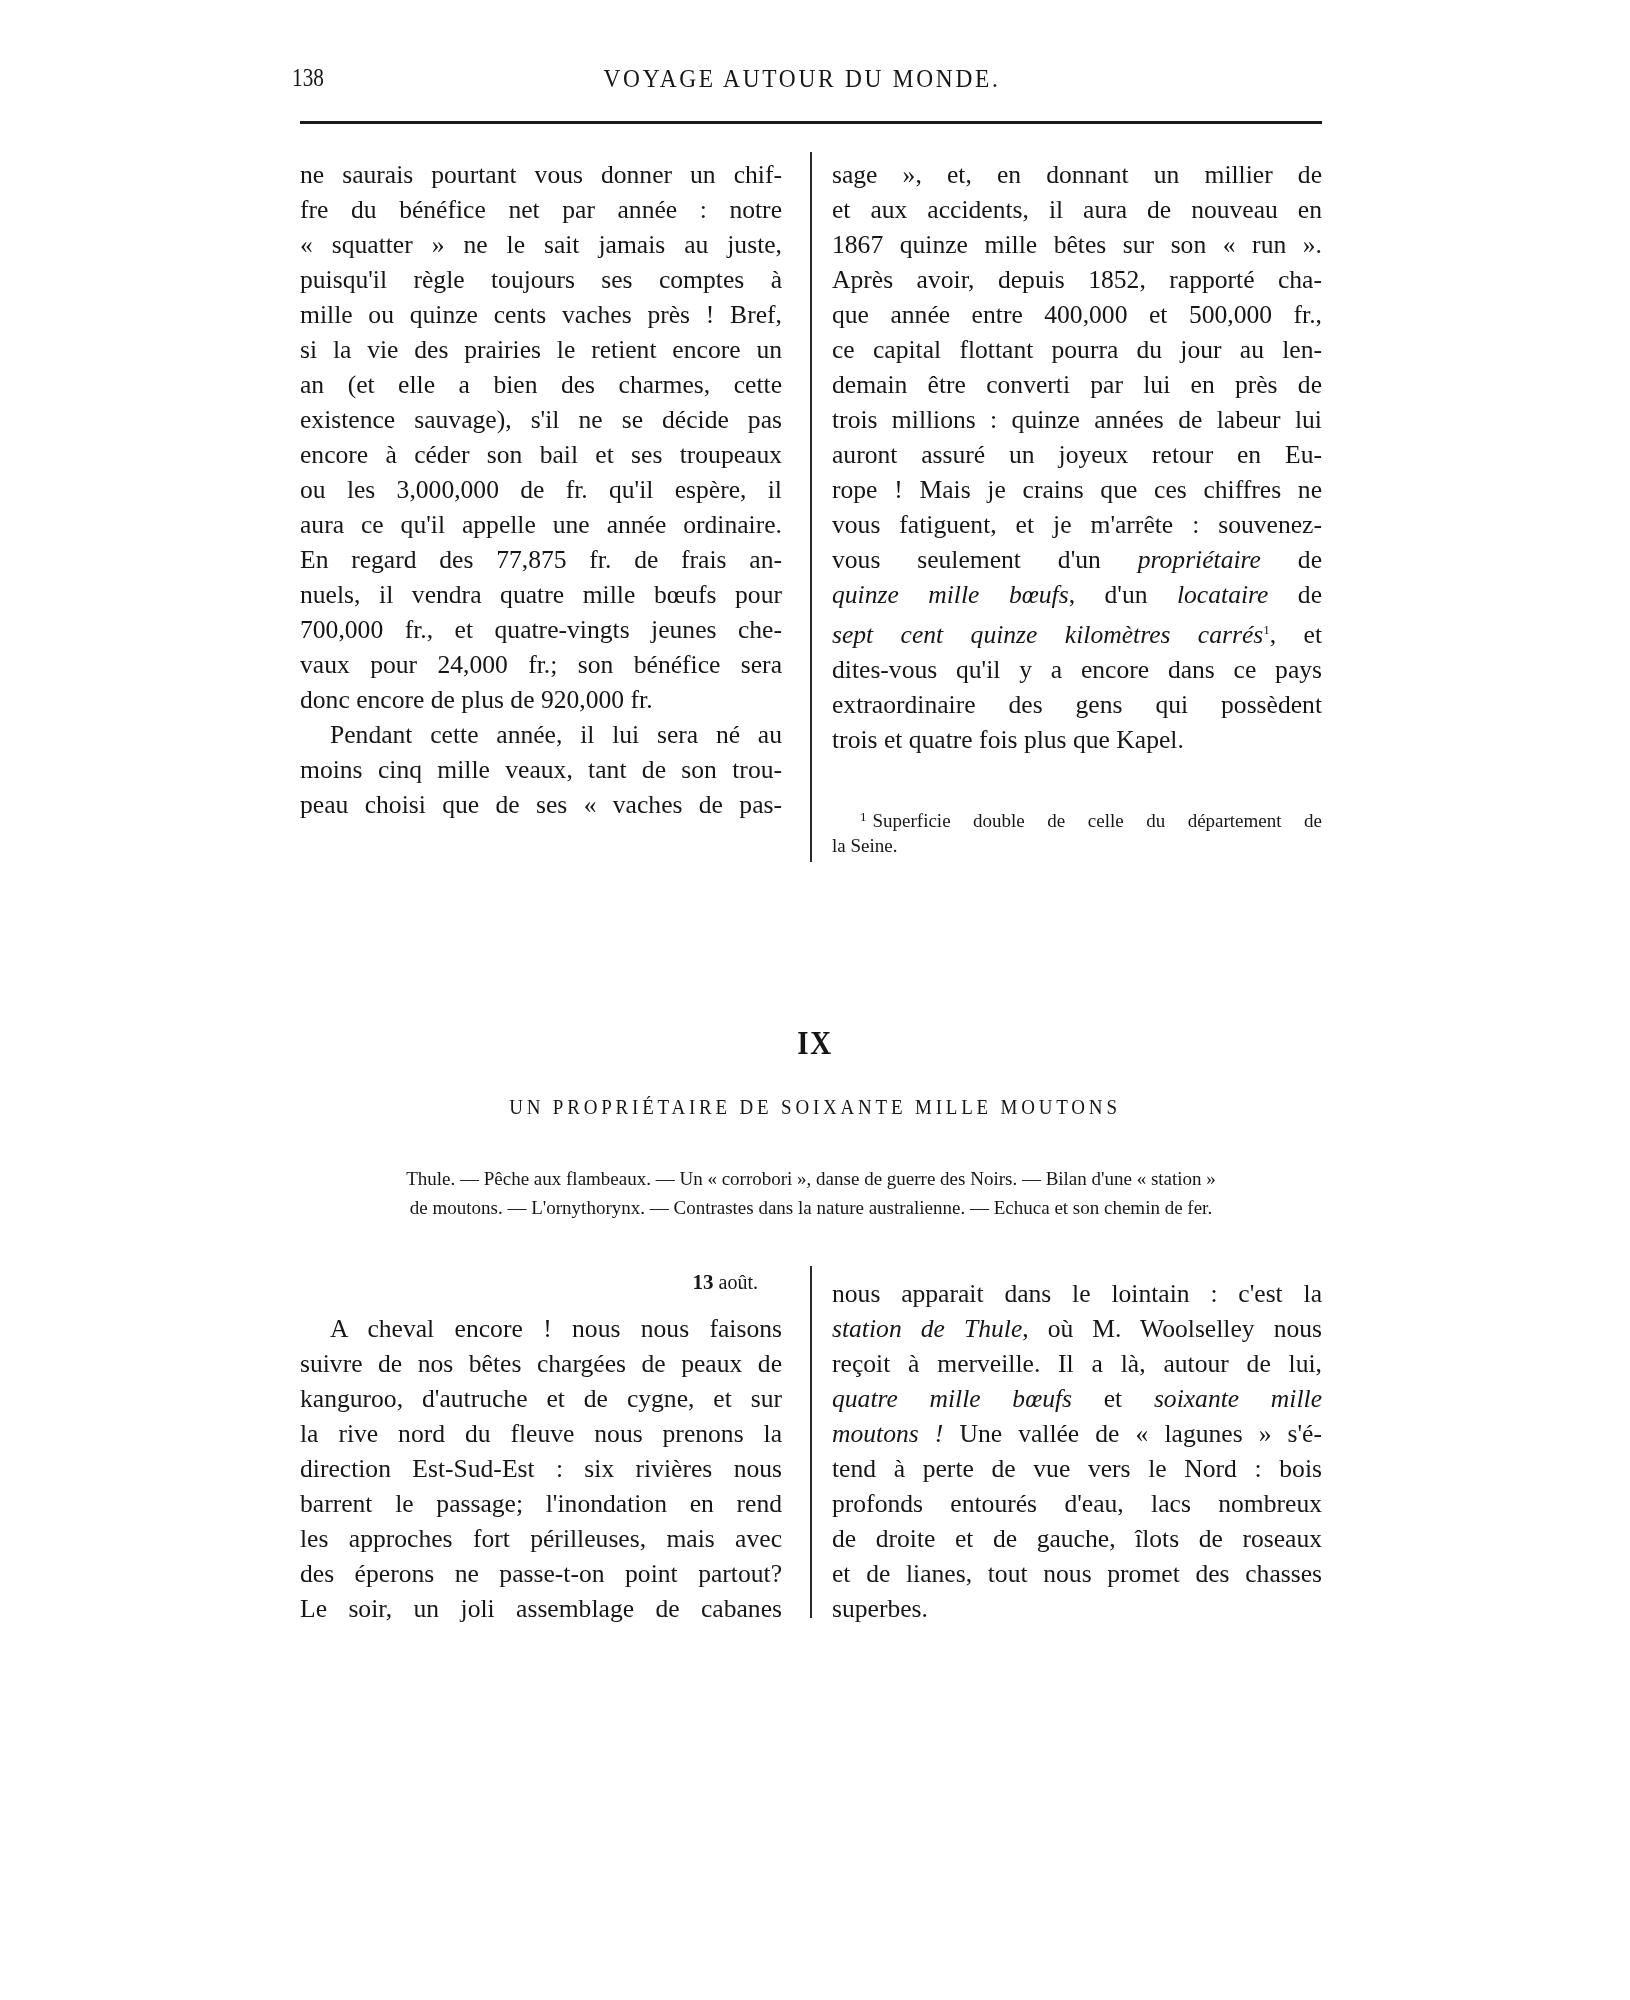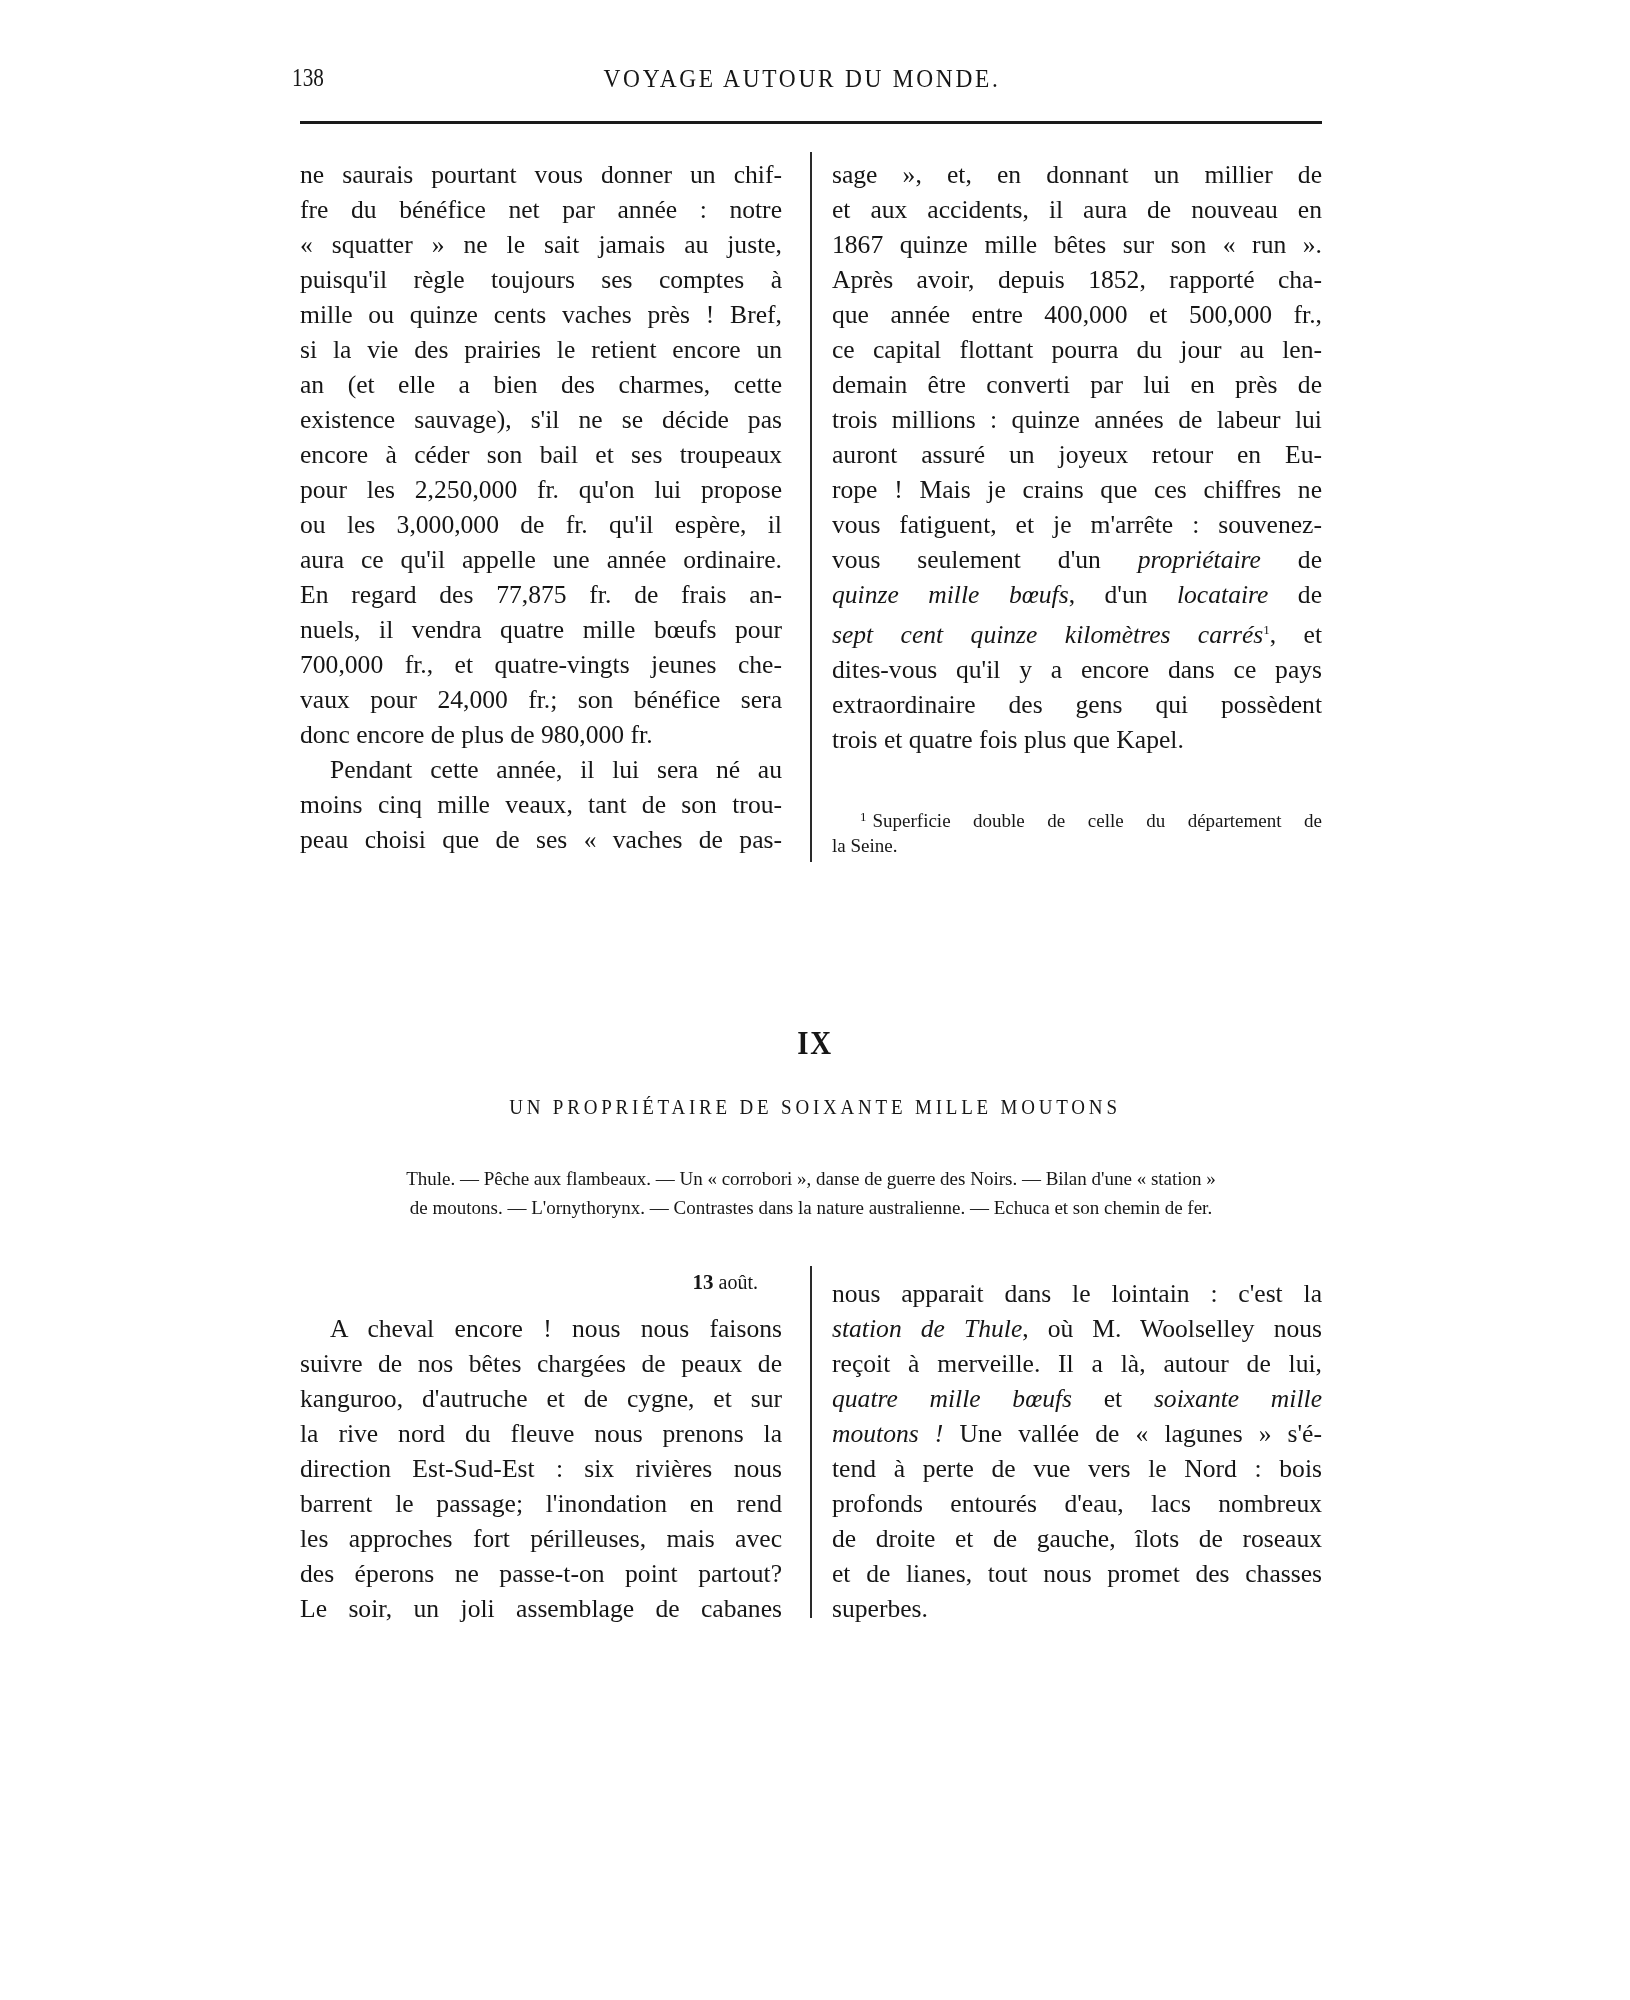--- a/index.html
+++ b/index.html
@@ -79,28 +79,27 @@
   <p>
     <span class="line">ne saurais pourtant vous donner un chif-</span>
     <span class="line">fre du bénéfice net par année : notre</span>
     <span class="line">« squatter » ne le sait jamais au juste,</span>
     <span class="line">puisqu'il règle toujours ses comptes à</span>
     <span class="line">mille ou quinze cents vaches près ! Bref,</span>
     <span class="line">si la vie des prairies le retient encore un</span>
     <span class="line">an (et elle a bien des charmes, cette</span>
     <span class="line">existence sauvage), s'il ne se décide pas</span>
     <span class="line">encore à céder son bail et ses troupeaux</span>
-    <span class="line">pour les 2,250,000 fr. qu'on lui propose</span>
     <span class="line">ou les 3,000,000 de fr. qu'il espère, il</span>
     <span class="line">aura ce qu'il appelle une année ordinaire.</span>
     <span class="line">En regard des 77,875 fr. de frais an-</span>
     <span class="line">nuels, il vendra quatre mille bœufs pour</span>
     <span class="line">700,000 fr., et quatre-vingts jeunes che-</span>
     <span class="line">vaux pour 24,000 fr.; son bénéfice sera</span>
-    <span class="line last">donc encore de plus de 980,000 fr.</span>
+    <span class="line last">donc encore de plus de 920,000 fr.</span>
   </p>
   <p>
     <span class="line indent">Pendant cette année, il lui sera né au</span>
     <span class="line">moins cinq mille veaux, tant de son trou-</span>
     <span class="line">peau choisi que de ses « vaches de pas-</span>
   </p>
 </div>
 
 <div class="col-rule rule-top"></div>
 

